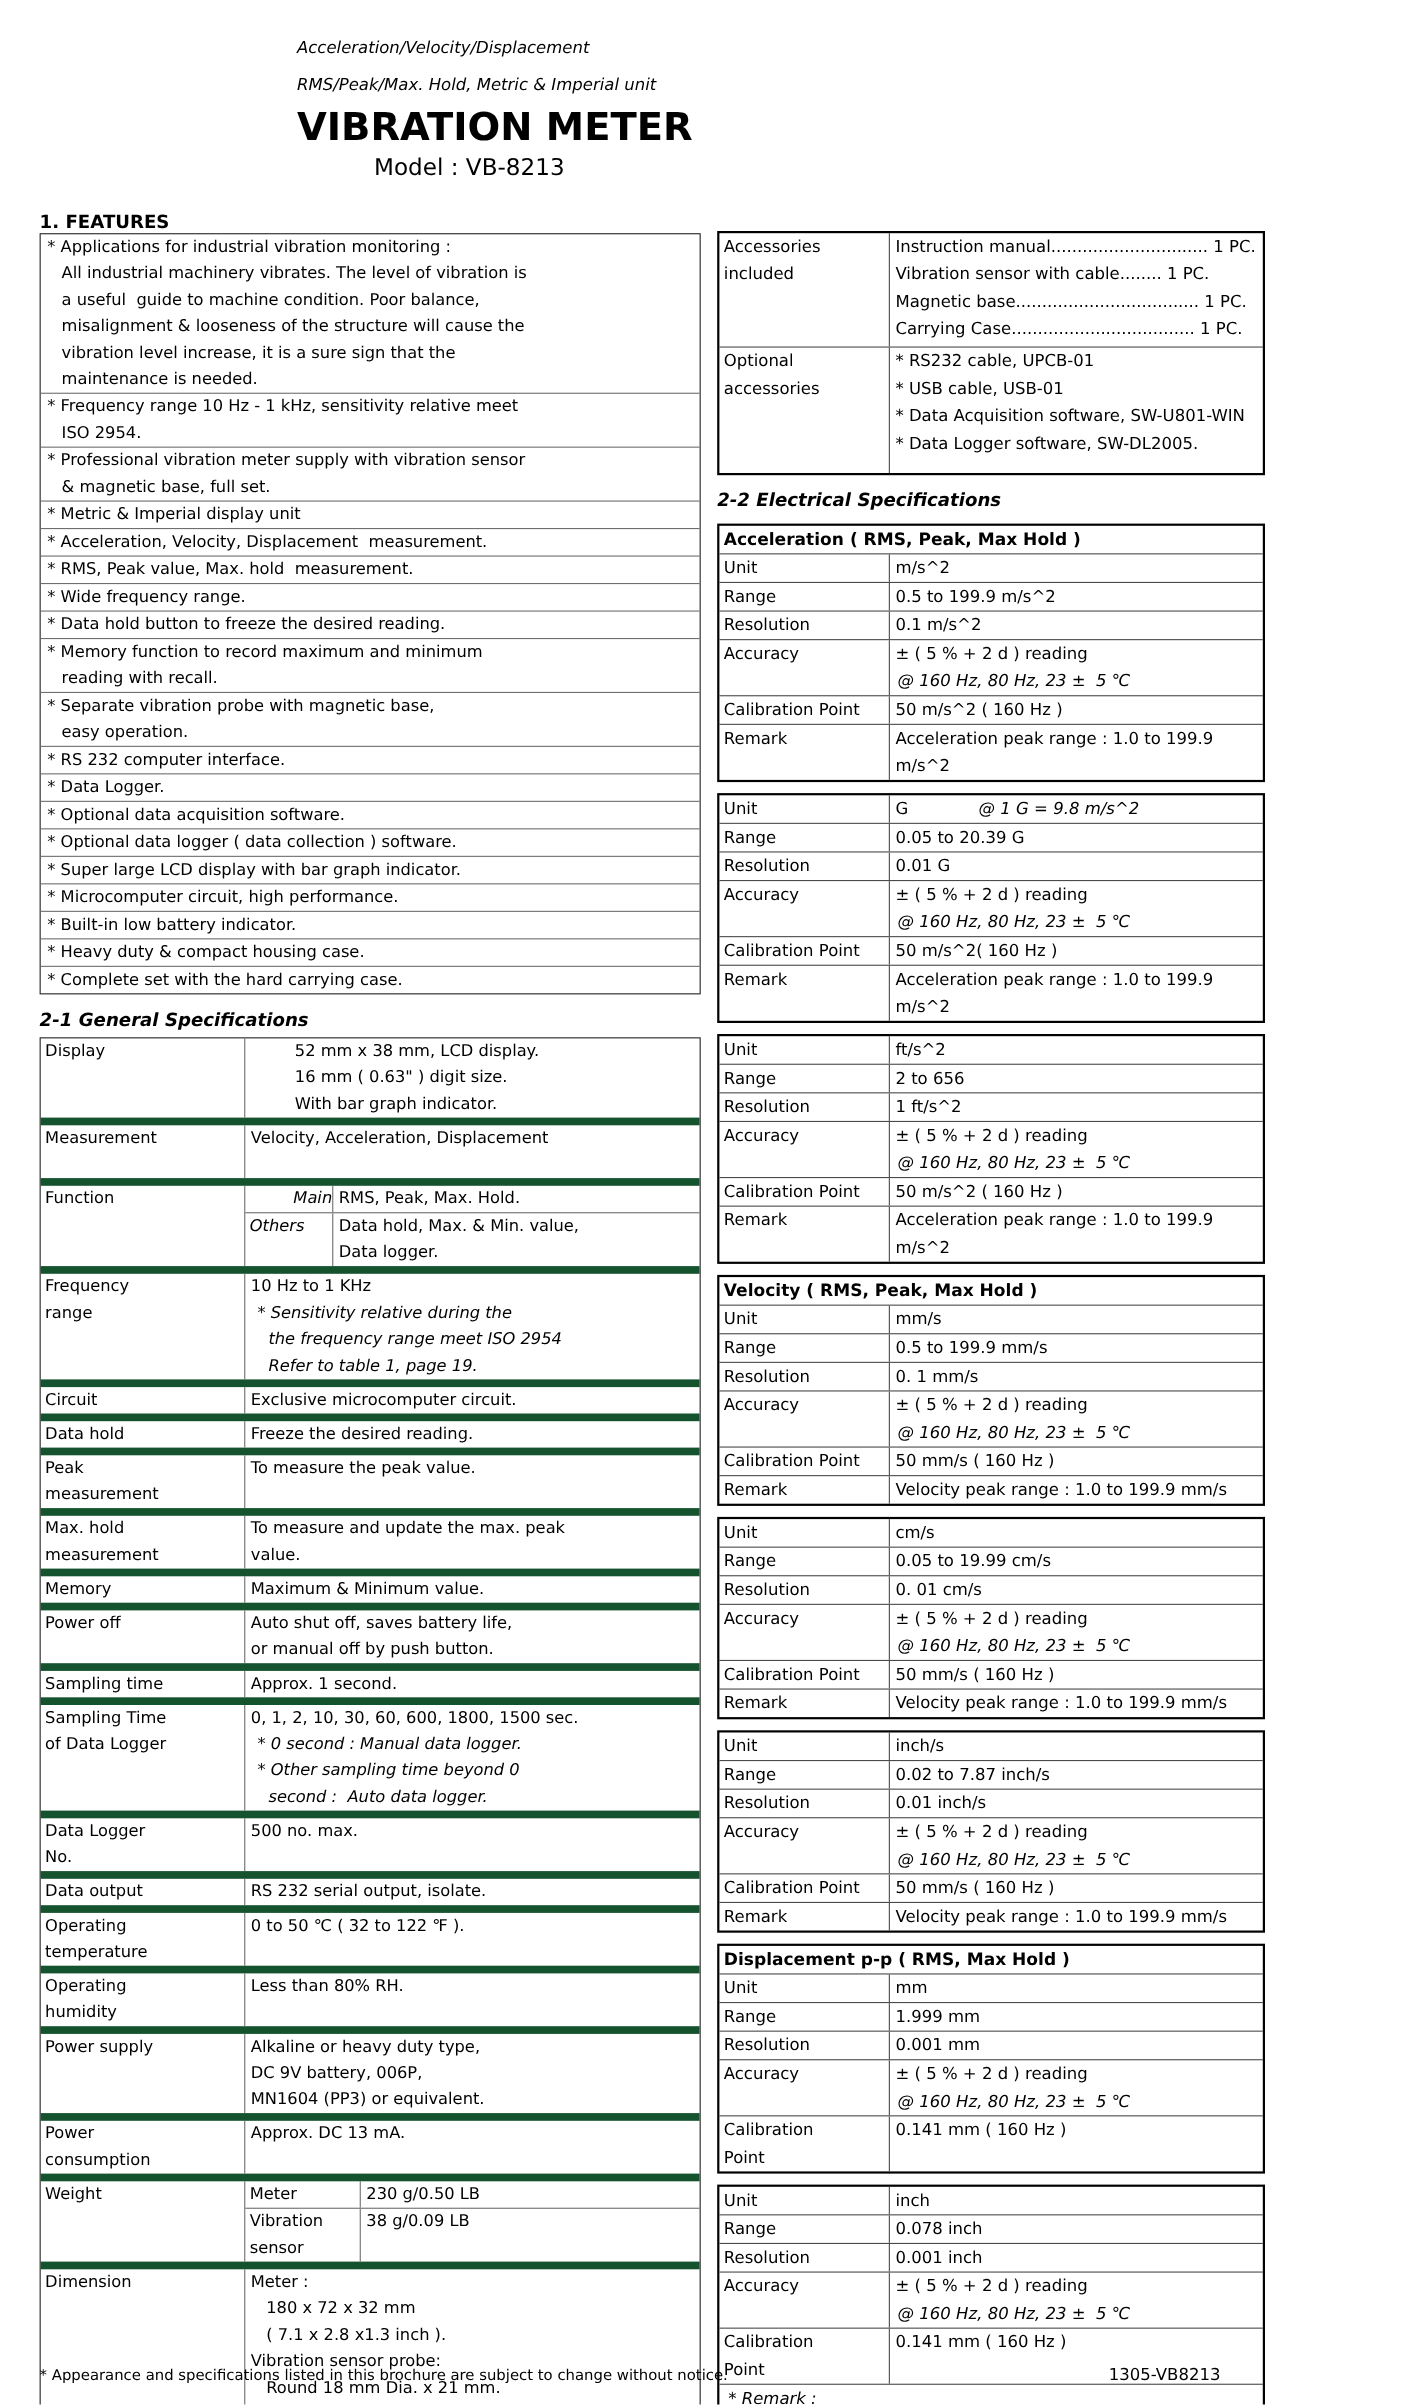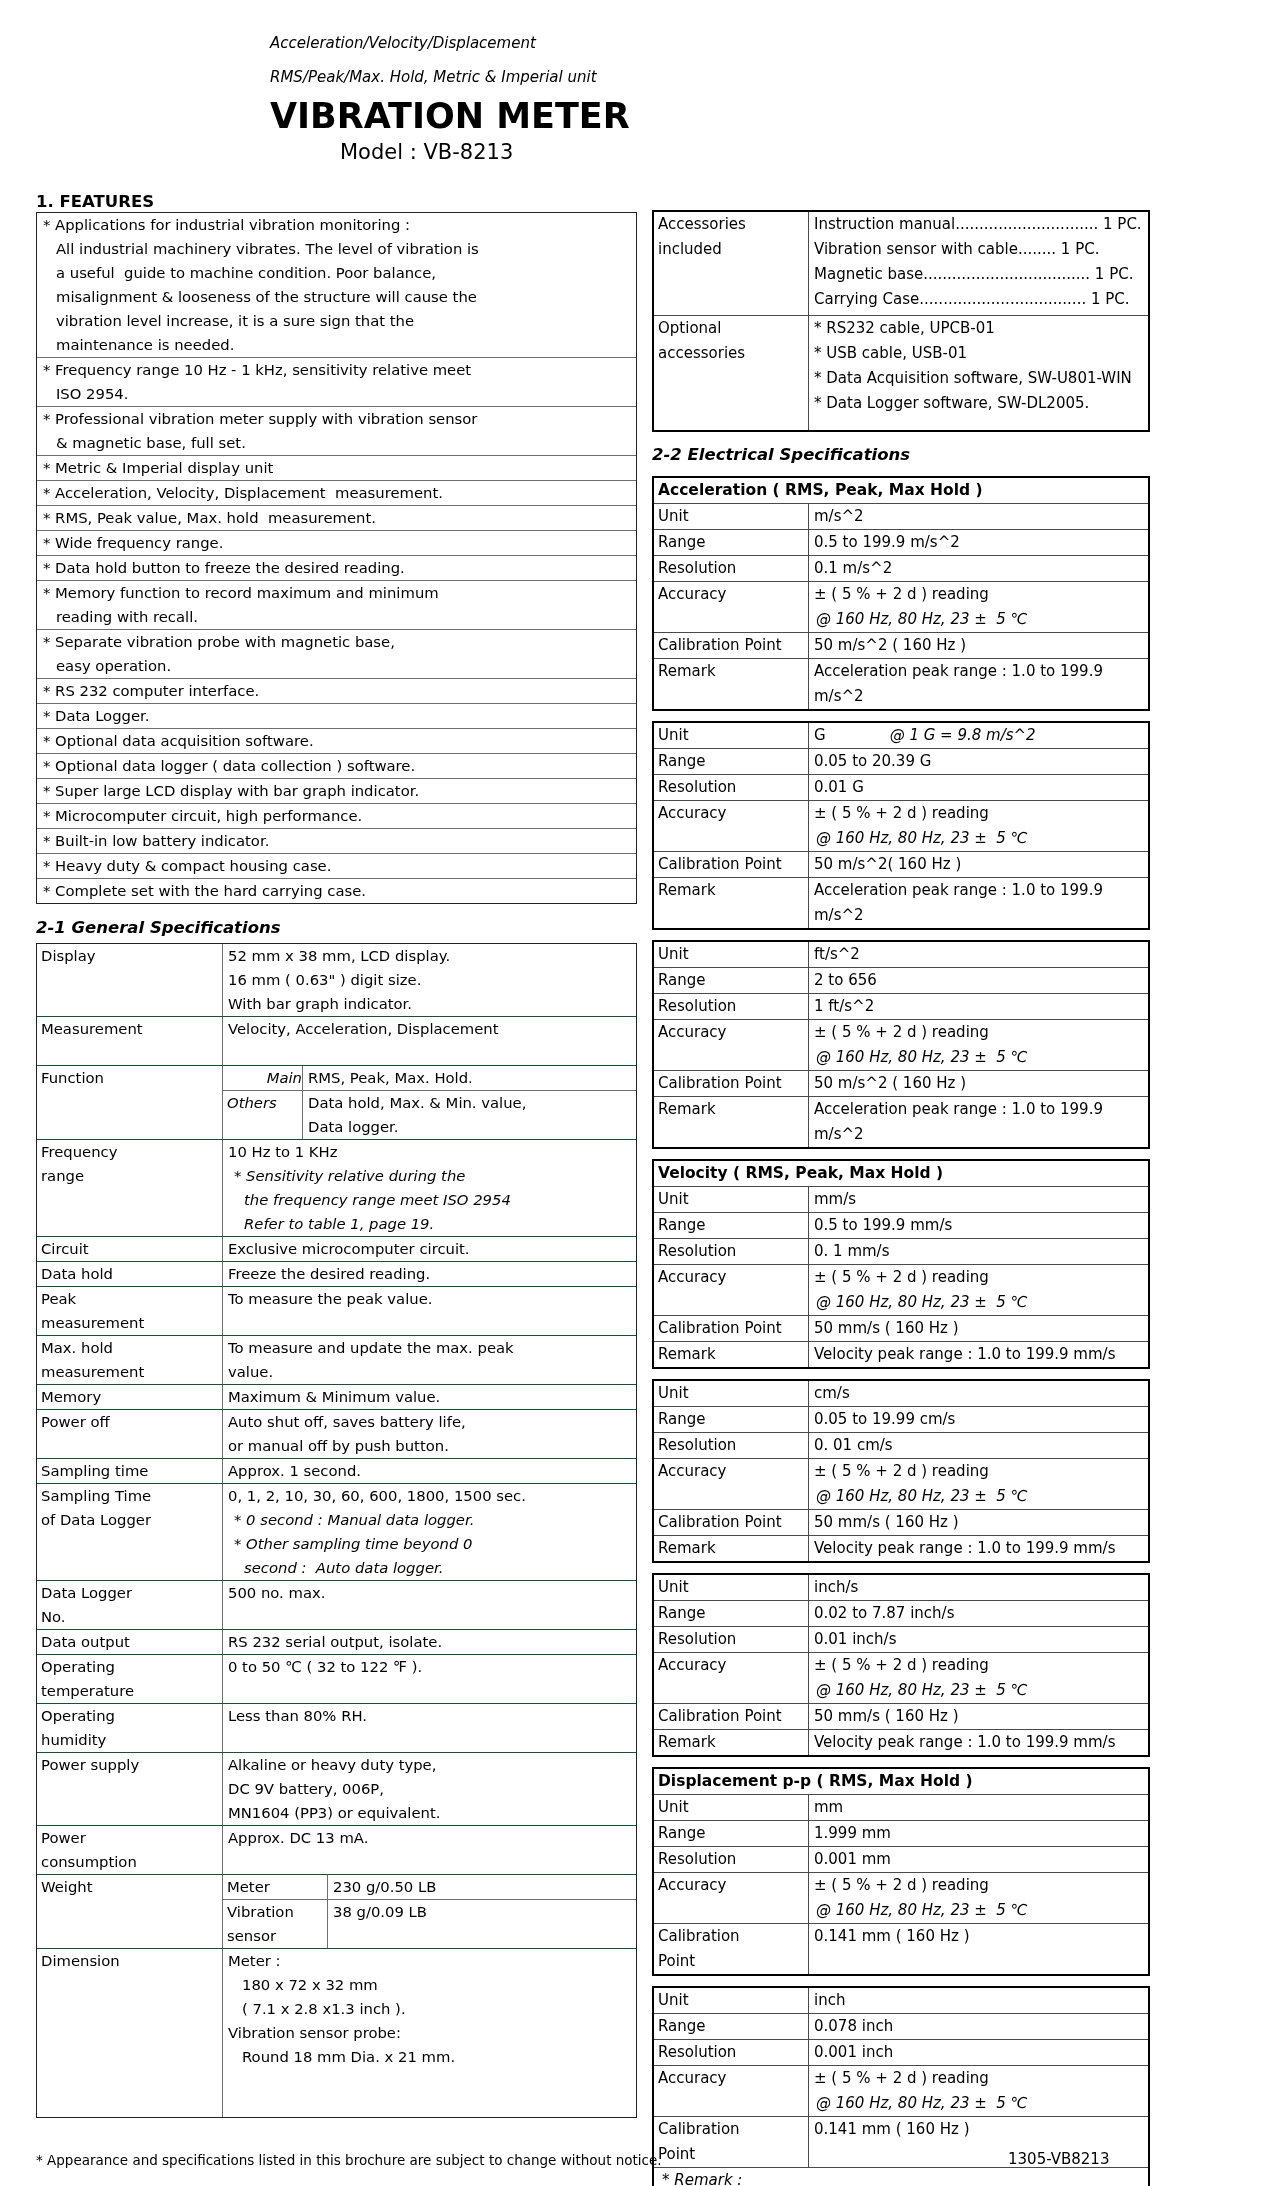--- a/index.html
+++ b/index.html
@@ -23,22 +23,22 @@
   .sm{font-size:13px;}
   .sfx{margin-left:64px;}
 
   .features-box{border:1px solid #222;}
   .feat-item{border-top:1px solid #6e6e6e;padding:0 3px;}
   .feat-item:first-child{border-top:none;}
   .feat-item .ln{padding-left:3px;}
   .feat-item .ln.cont{padding-left:16px;}
 
   .gtable{border:1px solid #222;}
-  .grow{display:flex;border-top:1px solid #14532d;}
-  .grow:first-child{border-top:none;}
+  .grow{display:flex;border-top:7px solid #14532d;}
+  .grow:first-child{border-top:none;gap:40px;}
   .glabel{flex:0 0 186px;border-right:1px solid #6e6e6e;padding-left:4px;box-sizing:border-box;}
   .gvalue{flex:1;padding-left:5px;min-width:0;}
   .gsub{flex:1;display:flex;flex-direction:column;min-width:0;}
   .gsubrow{display:flex;border-top:1px solid #6e6e6e;flex:1;}
   .gsubrow:first-child{border-top:none;}
   .gsubkey{border-right:1px solid #6e6e6e;padding-left:4px;box-sizing:border-box;}
   .gsubval{flex:1;padding-left:5px;}
 
   .etable{border:2px solid #000;margin-bottom:10px;}
   .erow{display:flex;border-top:1px solid #4a4a4a;}

